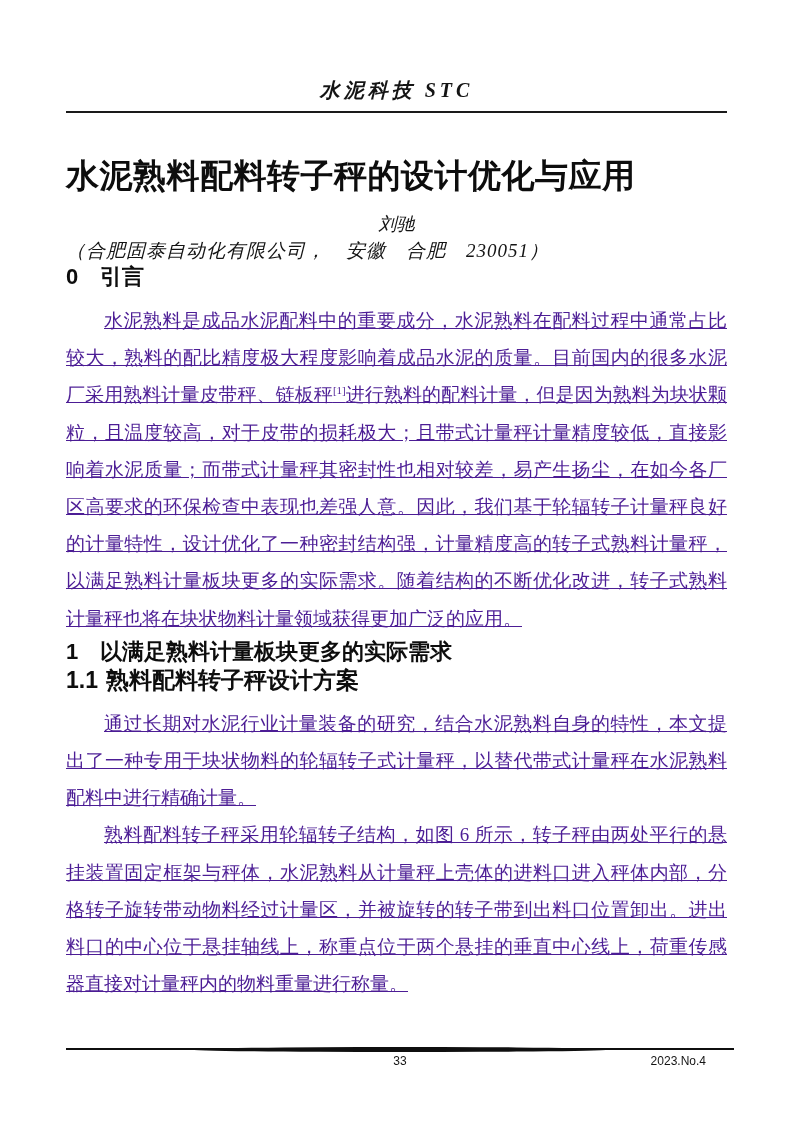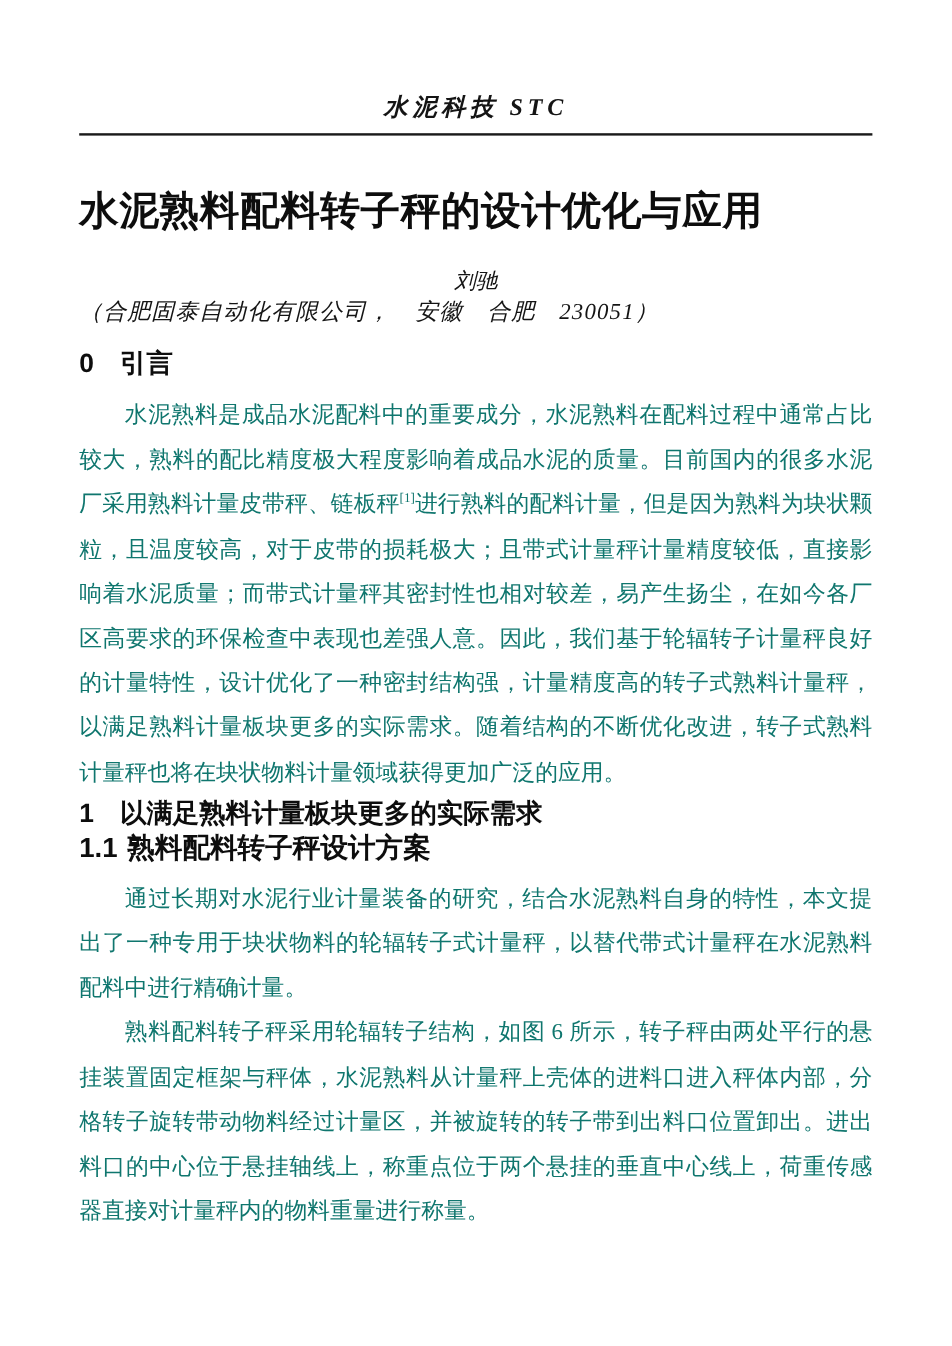--- a/index.html
+++ b/index.html
@@ -40,21 +40,21 @@
     margin-top: 42px;
     text-align: left;
     font-family: "Liberation Sans", sans-serif;
     font-weight: bold;
     font-size: 33px;
     line-height: 42px;
     letter-spacing: 0.5px;
     color: #0d0d0d;
   }
   .author {
-    margin-top: 26px;
+    margin-top: 16px;
     text-align: center;
     font-size: 18px;
     line-height: 23px;
     font-style: italic;
     color: #141414;
   }
   .affiliation {
     margin-top: 3px;
     font-size: 19px;
     line-height: 24px;
@@ -65,40 +65,41 @@
 
   
   .sec-heading {
     font-family: "Liberation Sans", sans-serif;
     font-weight: bold;
     font-size: 22px;
     line-height: 27px;
     color: #0d0d0d;
   }
   .sec-heading .sec-num { display: inline-block; min-width: 34px; }
-  .sec0 { margin-top: 16px; }
+  .sec0 { }
   .sec1 { margin-top: 1px; }
   .subsec-heading {
     margin-top: 3px;
     font-family: "Liberation Sans", sans-serif;
     font-weight: bold;
     font-size: 23px;
     line-height: 25px;
     color: #0d0d0d;
   }
   .subsec-heading .sec-num { display: inline-block; margin-right: 8px; }
 
   
   .body-par {
     margin-top: 12px;
     font-size: 19px;
     line-height: 37.2px;
     text-align: justify;
     text-indent: 38px;
-    color: #0f766e;
+    color: #4c1d95;
+    text-decoration: underline;
   }
   .body-par + .body-par { margin-top: 0; }
   sup.ref {
     font-size: 11px;
     line-height: 0;
     vertical-align: super;
   }
 
   
   .page-footer {
@@ -173,13 +174,22 @@
     <h3 class="subsec-heading">
       <span class="sec-num">1.1</span><span>熟料配料转子秤设计方案</span>
     </h3>
 
     <p class="body-par">通过长期对水泥行业计量装备的研究，结合水泥熟料自身的特性，本文提出了一种专用于块状物料的轮辐转子式计量秤，以替代带式计量秤在水泥熟料配料中进行精确计量。</p>
 
     <p class="body-par">熟料配料转子秤采用轮辐转子结构，如图 6 所示，转子秤由两处平行的悬挂装置固定框架与秤体，水泥熟料从计量秤上壳体的进料口进入秤体内部，分格转子旋转带动物料经过计量区，并被旋转的转子带到出料口位置卸出。进出料口的中心位于悬挂轴线上，称重点位于两个悬挂的垂直中心线上，荷重传感器直接对计量秤内的物料重量进行称量。</p>
 
   </div>
 
+  <footer class="page-footer">
+    <div class="footer-rule">
+      <div class="footer-rule-bulge"></div>
+    </div>
+    <div class="footer-row">
+      <span class="page-number">33</span>
+      <span class="issue-label">2023.No.4</span>
+    </div>
+  </footer>
 </div>
 
 </body></html>

